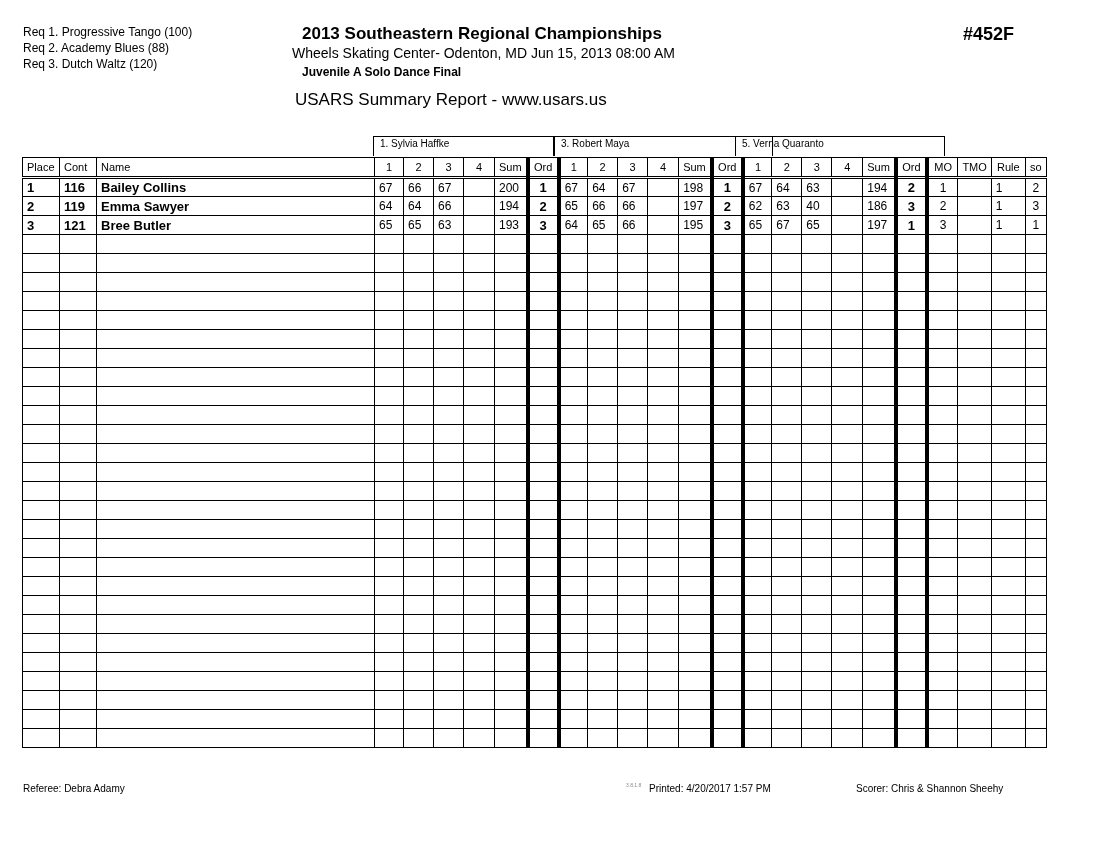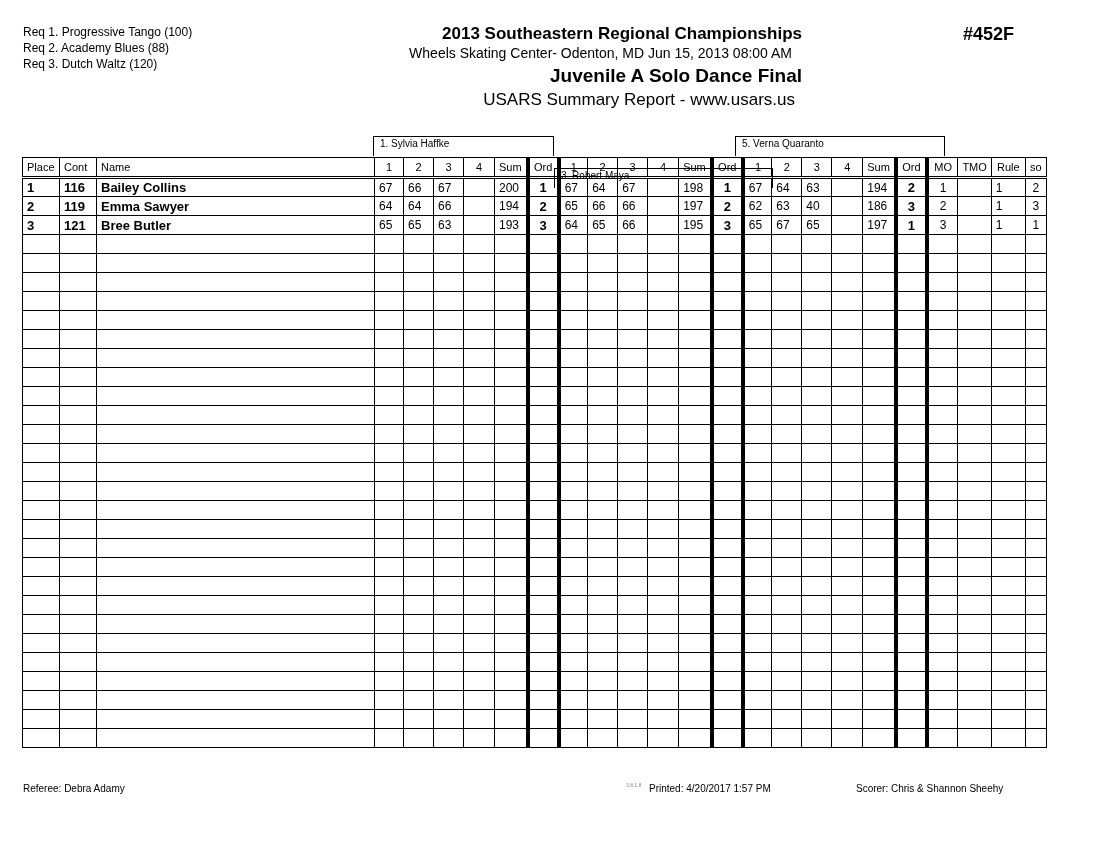--- a/index.html
+++ b/index.html
@@ -1,23 +1,23 @@
 <!DOCTYPE html>
 <html><head>
 <meta charset="utf-8">
 <style>
   html, body { margin: 0; padding: 0; background: #ffffff; }
   body { width: 1100px; height: 850px; position: relative; overflow: hidden; font-family: "Liberation Sans", sans-serif; color: #000; }
   .abs { position: absolute; }
   .req { left: 23px; font-size: 12px; line-height: 16px; }
   .req-list { top: 24px; left: 23px; }
-  .title { left: 0; width: 1100px; text-align: right; }
+  .title { left: 0; width: 1100px; text-align: left; }
   .t1 { top: 24px; left: 302px; width: 500px; font-size: 17px; font-weight: bold; }
   .t2 { top: 45px; left: 292px; width: 500px; font-size: 14px; }
-  .t3 { top: 65px; left: 302px; width: 500px; font-size: 19px; font-weight: bold; }
+  .t3 { top: 65px; left: 302px; width: 500px; font-size: 12px; font-weight: bold; }
   .t4 { top: 90px; left: 295px; width: 500px; font-size: 17px; }
   .event-no { top: 24px; left: 963px; font-size: 18px; font-weight: bold; }
 
   .judge-box { top: 136px; height: 20px; border: 1px solid #000; border-bottom: none; font-size: 10px; line-height: 14px; padding-left: 6px; box-sizing: border-box; }
 
   table.grid { position: absolute; top: 157px; left: 22px; border-collapse: collapse; table-layout: fixed; font-size: 11px; }
   table.grid td { border: 1px solid #000; height: 19px; padding: 0 4px; box-sizing: border-box; white-space: nowrap; overflow: hidden; }
   table.grid tr.hdr td { height: 20px; border-bottom: 3px double #000; }
   table.grid td.c { text-align: center; }
   table.grid td.r { }
@@ -38,21 +38,21 @@
   <div class="req" style="position:static">Req  3.  Dutch Waltz (120)</div>
 </div>
 
 <div class="abs title t1">2013 Southeastern Regional Championships</div>
 <div class="abs title t2">Wheels Skating Center- Odenton, MD  Jun 15, 2013  08:00 AM</div>
 <div class="abs title t3">Juvenile A Solo Dance Final</div>
 <div class="abs title t4">USARS Summary Report - www.usars.us</div>
 <div class="abs event-no">#452F</div>
 
 <div class="abs judge-box" style="left:373px;width:181px;">1.  Sylvia Haffke</div>
-<div class="abs judge-box" style="left:554px;width:219px;margin-top:32px;">3.  Robert Maya</div>
+<div class="abs judge-box" style="left:554px;width:219px;">3.  Robert Maya</div>
 <div class="abs judge-box" style="left:735px;width:210px;">5.  Verna Quaranto</div>
 
 <table class="grid">
   <colgroup>
     <col style="width:37px">
       <col style="width:37px">
       <col style="width:278px">
     <col style="width:29px">
       <col style="width:30px">
       <col style="width:30px">

